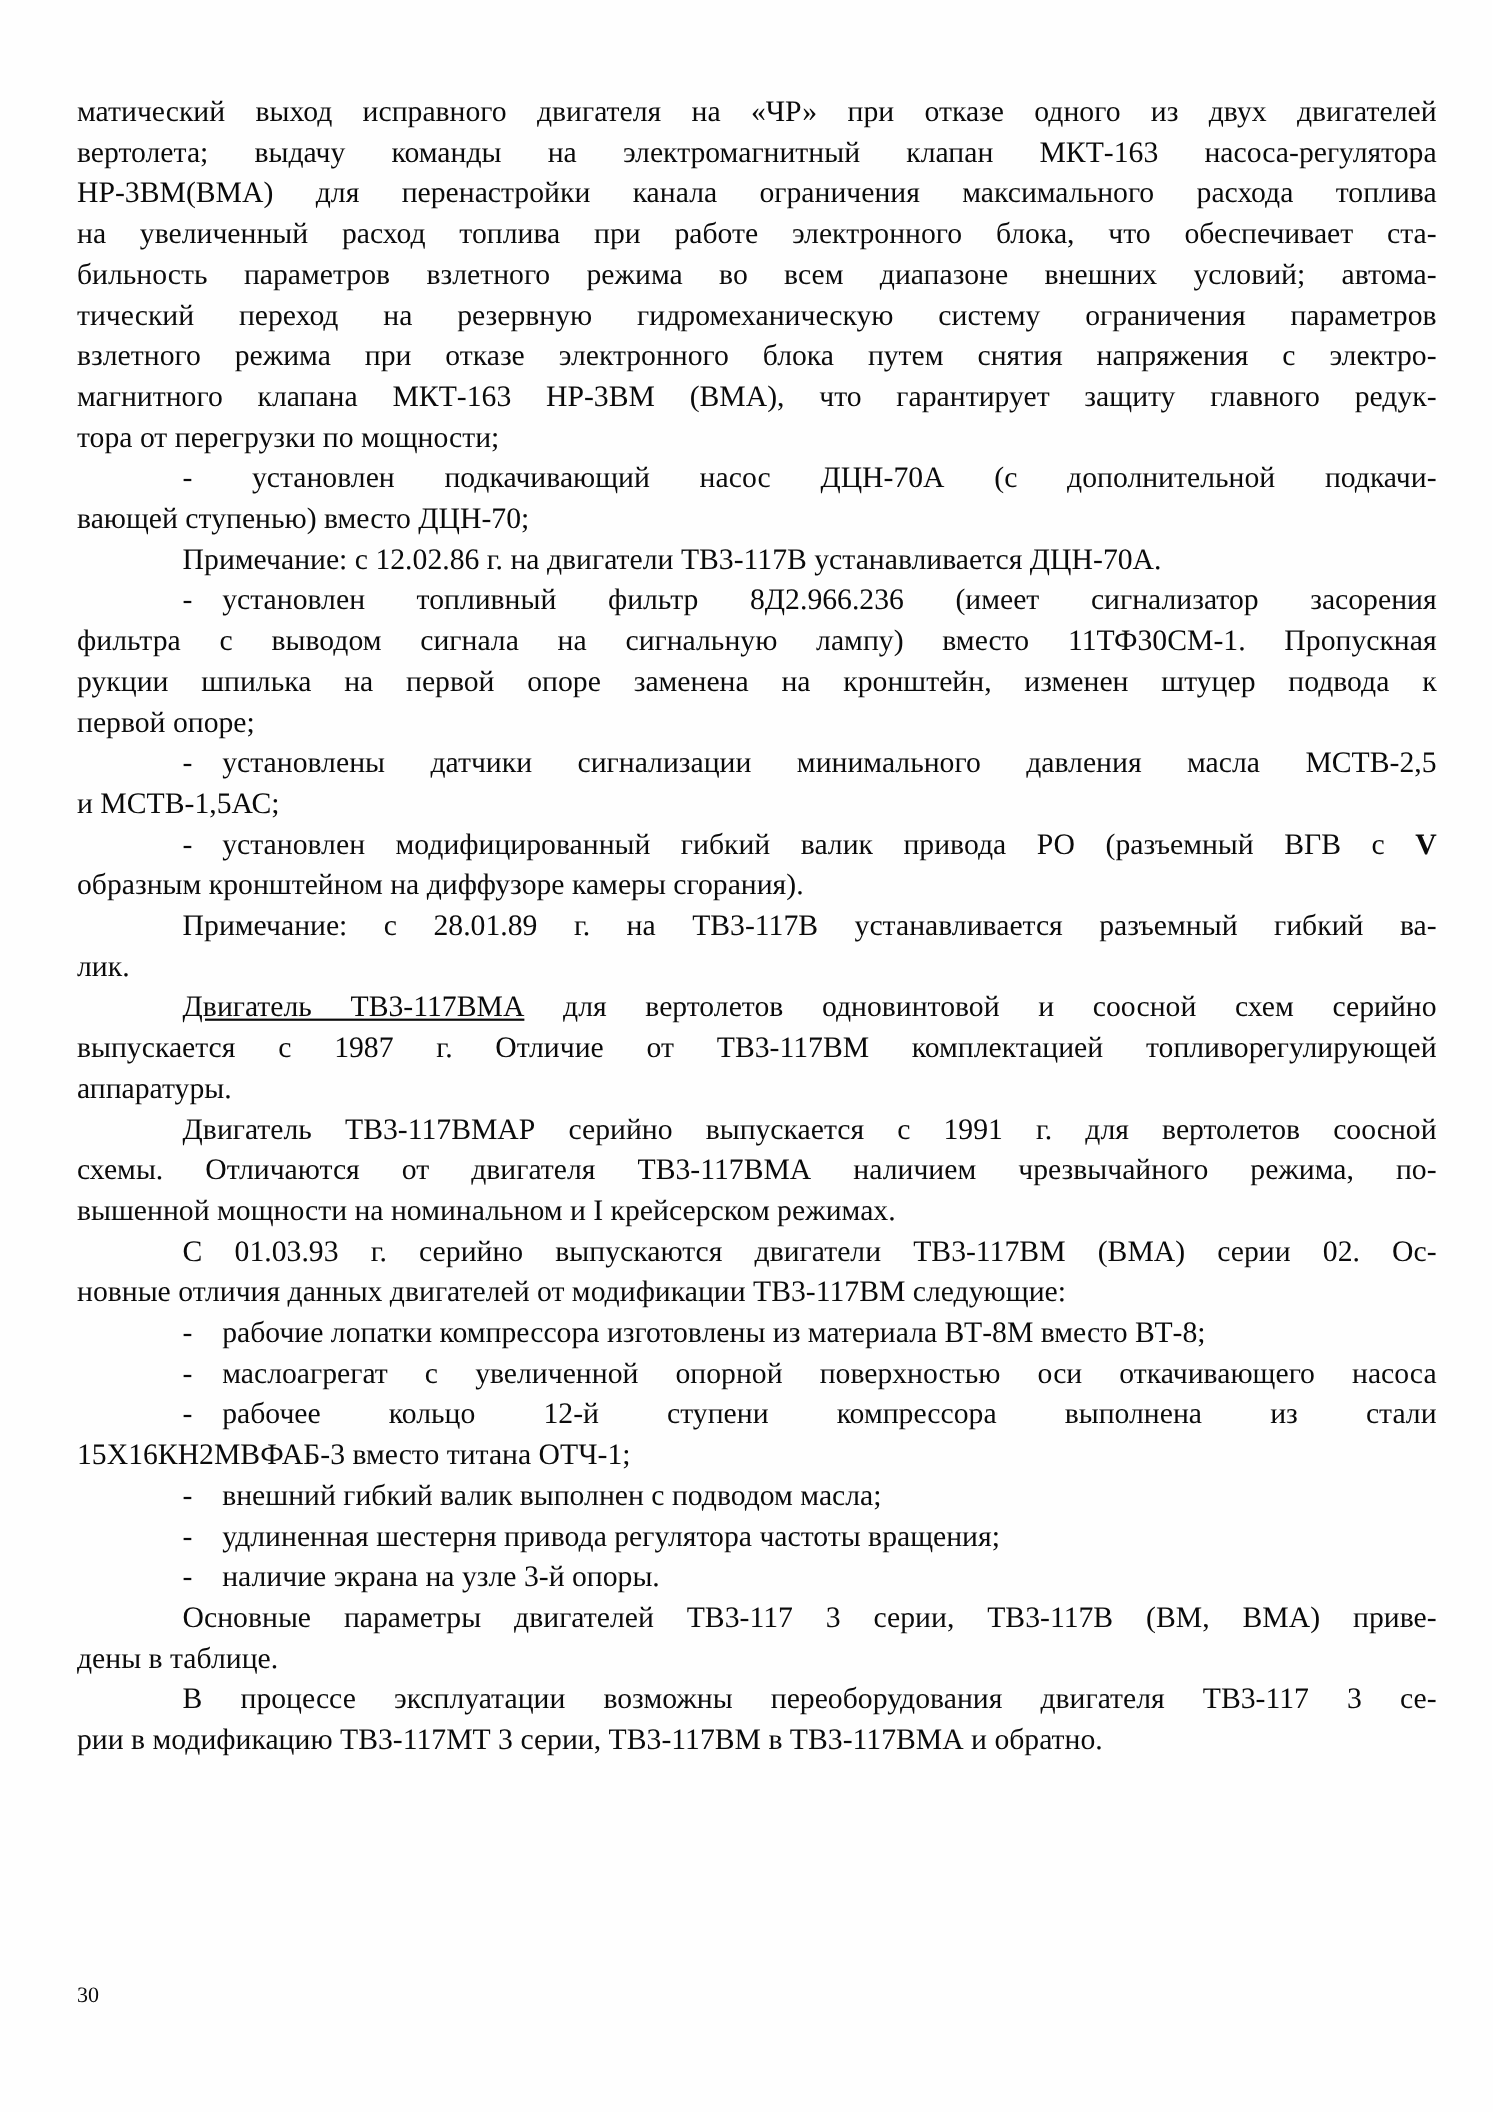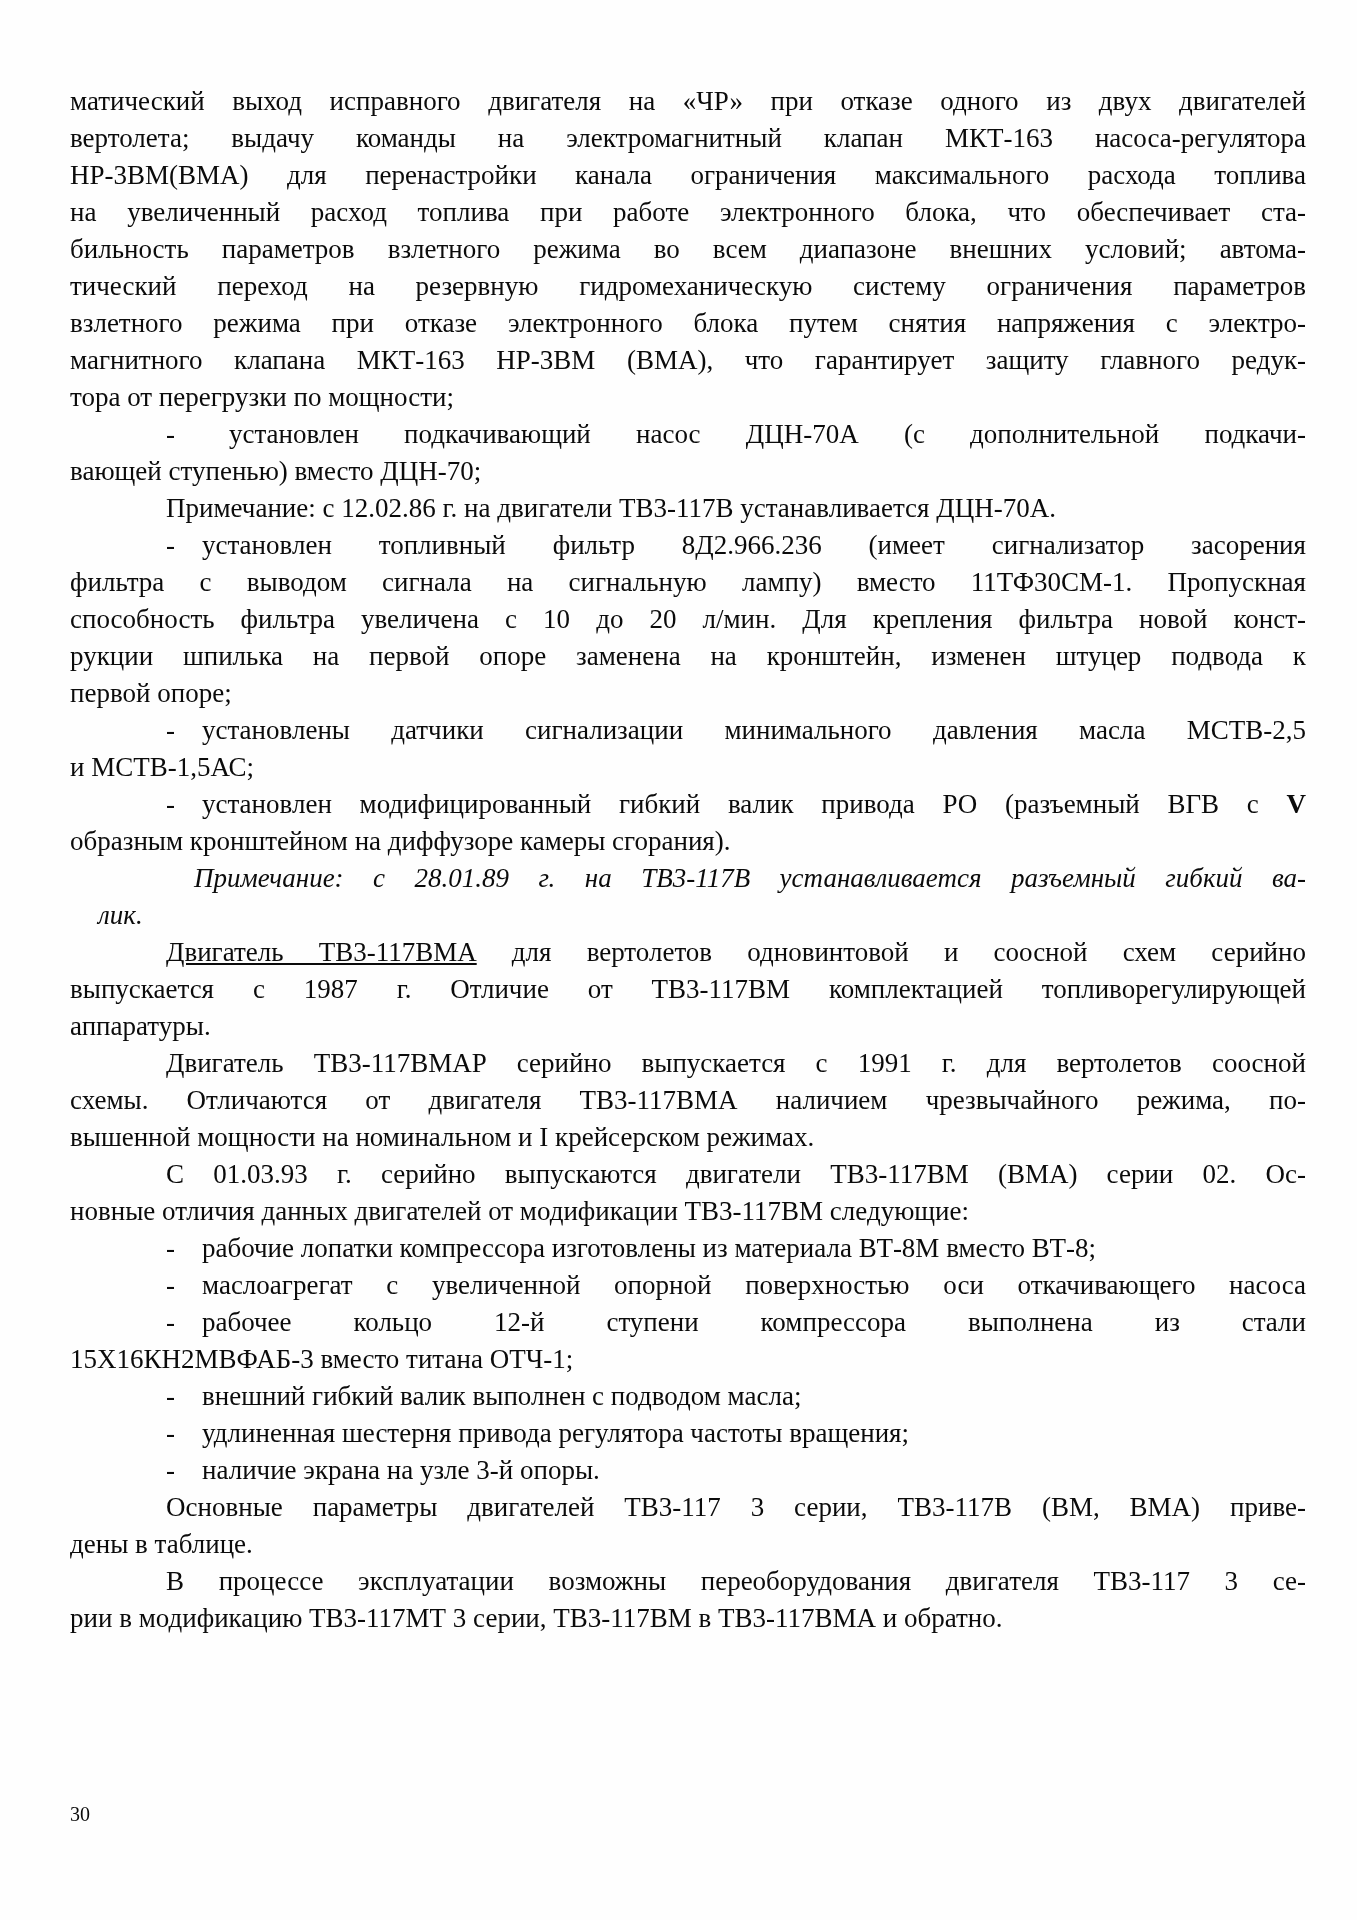--- a/index.html
+++ b/index.html
@@ -31,22 +31,20 @@
     white-space: normal;
   }
   .line.end {
     text-align: left;
     text-align-last: left;
   }
   .line.ind {
     text-indent: 96px;
   }
   .line.it {
-    font-style: italic;
-    margin-left: 28px;
   }
   .seg.b { font-weight: bold; }
   .seg.u { text-decoration: underline; }
   .page-number {
     position: absolute;
     left: 70px;
     top: 1796px;
     font-size: 20px;
     line-height: 37px;
   }
@@ -63,21 +61,20 @@
       <div class="line"><span class="seg">бильность параметров взлетного режима во всем диапазоне внешних условий; автома-</span></div>
       <div class="line"><span class="seg">тический переход на резервную гидромеханическую систему ограничения параметров</span></div>
       <div class="line"><span class="seg">взлетного режима при отказе электронного блока путем снятия напряжения с электро-</span></div>
       <div class="line"><span class="seg">магнитного клапана МКТ-163 НР-3ВМ (ВМА), что гарантирует защиту главного редук-</span></div>
       <div class="line end"><span class="seg">тора от перегрузки по мощности;</span></div>
       <div class="line ind"><span class="seg">-  установлен подкачивающий насос ДЦН-70А (с дополнительной подкачи-</span></div>
       <div class="line end"><span class="seg">вающей ступенью) вместо ДЦН-70;</span></div>
       <div class="line ind end"><span class="seg">Примечание: с 12.02.86 г. на двигатели ТВ3-117В устанавливается ДЦН-70А.</span></div>
       <div class="line ind"><span class="seg">- установлен топливный фильтр 8Д2.966.236 (имеет сигнализатор засорения</span></div>
       <div class="line"><span class="seg">фильтра с выводом сигнала на сигнальную лампу) вместо 11ТФ30СМ-1. Пропускная</span></div>
-      <div class="line"><span class="seg">способность фильтра увеличена с 10 до 20 л/мин. Для крепления фильтра новой конст-</span></div>
       <div class="line"><span class="seg">рукции шпилька на первой опоре заменена на кронштейн, изменен штуцер подвода к</span></div>
       <div class="line end"><span class="seg">первой опоре;</span></div>
       <div class="line ind"><span class="seg">- установлены датчики сигнализации минимального давления масла МСТВ-2,5</span></div>
       <div class="line end"><span class="seg">и МСТВ-1,5АС;</span></div>
       <div class="line ind"><span class="seg">- установлен модифицированный гибкий валик привода РО (разъемный ВГВ с </span><span class="seg b">V</span></div>
       <div class="line end"><span class="seg">образным кронштейном на диффузоре камеры сгорания).</span></div>
       <div class="line ind it"><span class="seg">Примечание: с 28.01.89 г. на ТВ3-117В устанавливается разъемный гибкий ва-</span></div>
       <div class="line end it"><span class="seg">лик.</span></div>
       <div class="line ind"><span class="seg u">Двигатель ТВ3-117ВМА</span><span class="seg"> для вертолетов одновинтовой и соосной схем серийно</span></div>
       <div class="line"><span class="seg">выпускается с 1987 г. Отличие от ТВ3-117ВМ комплектацией топливорегулирующей</span></div>

